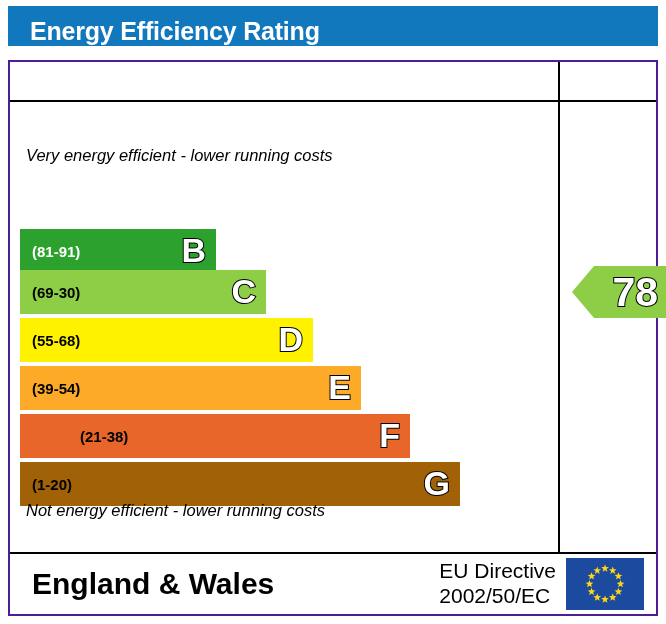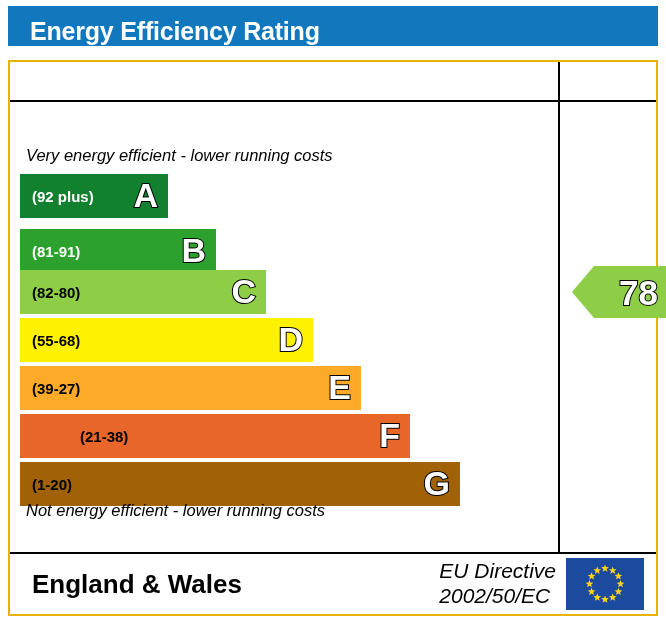--- a/index.html
+++ b/index.html
@@ -39,21 +39,21 @@
     white-space: nowrap;
   }
 
   
   .table-outer {
     position: absolute;
     left: 8px;
     top: 60px;
     width: 650px;
     height: 556px;
-    border: 2px solid #eab308;
+    border: 2px solid #4c1d95;
     box-sizing: border-box;
   }
 
   
   .row-top {
     position: absolute;
     left: 0;
     top: 0;
     width: 100%;
     height: 40px;
@@ -149,21 +149,21 @@
     width: 96px;
     height: 52px;
     display: flex;
     align-items: center;
     justify-content: flex-end;
     clip-path: polygon(22px 0, 100% 0, 100% 100%, 22px 100%, 0 50%);
     box-sizing: border-box;
     padding-right: 10px;
   }
   .rating-value {
-    font-size: 35px;
+    font-size: 41px;
     font-weight: bold;
     color: #ffffff;
     line-height: 1;
     -webkit-text-stroke: 2px #000000;
     paint-order: stroke fill;
   }
 
   
   .footer {
     position: absolute;
@@ -172,36 +172,35 @@
     width: 100%;
     height: 62px;
     border-top: 2px solid #000000;
     box-sizing: border-box;
   }
   .footer-region {
     position: absolute;
     left: 22px;
     top: 50%;
     transform: translateY(-50%);
-    font-size: 26px;
+    font-size: 30px;
     font-weight: bold;
     color: #000000;
     white-space: nowrap;
   }
   .footer-directive {
     position: absolute;
     right: 100px;
     top: 50%;
     transform: translateY(-50%);
     font-size: 21px;
     color: #000000;
     line-height: 1.18;
     text-align: left;
     white-space: nowrap;
-    font-style: italic;
   }
   .eu-flag {
     position: absolute;
     right: 12px;
     top: 50%;
     transform: translateY(-50%);
     width: 78px;
     height: 52px;
     background: #1c4a9e;
   }
@@ -220,38 +219,34 @@
     <div class="row-top">
       <div class="v-div-top"></div>
     </div>
 
     <div class="body-main">
       <div class="v-div-main"></div>
 
       <div class="caption caption-top">Very energy efficient - lower running costs</div>
 
       <div class="bars">
-          <div class="bar" style="top: 72px; width: 148px; background: rgb(17, 129, 47);">
-            <span class="bar-range" style="color: rgb(255, 255, 255);">(92 plus)</span>
-            <span class="bar-letter">A</span>
-          </div>
           <div class="bar" style="top: 120px; width: 196px; background: rgb(44, 161, 46); margin-top: 7px;">
             <span class="bar-range" style="color: rgb(255, 255, 255);">(81-91)</span>
             <span class="bar-letter">B</span>
           </div>
           <div class="bar" style="top: 168px; width: 246px; background: rgb(141, 206, 70);">
-            <span class="bar-range" style="color: rgb(0, 0, 0);">(82-80)</span>
+            <span class="bar-range" style="color: rgb(0, 0, 0);">(69-30)</span>
             <span class="bar-letter">C</span>
           </div>
           <div class="bar" style="top: 216px; width: 293px; background: rgb(255, 242, 0); text-align: right;">
             <span class="bar-range" style="color: rgb(0, 0, 0);">(55-68)</span>
             <span class="bar-letter">D</span>
           </div>
           <div class="bar" style="top: 264px; width: 341px; background: rgb(252, 170, 40);">
-            <span class="bar-range" style="color: rgb(0, 0, 0);">(39-27)</span>
+            <span class="bar-range" style="color: rgb(0, 0, 0);">(39-54)</span>
             <span class="bar-letter">E</span>
           </div>
           <div class="bar" style="top: 312px; width: 390px; background: rgb(233, 102, 42);">
             <span class="bar-range" style="color: rgb(0, 0, 0); margin-left: 48px;">(21-38)</span>
             <span class="bar-letter">F</span>
           </div>
           <div class="bar" style="top: 360px; width: 440px; background: #a16207;">
             <span class="bar-range" style="color: rgb(0, 0, 0);">(1-20)</span>
             <span class="bar-letter">G</span>
           </div>

